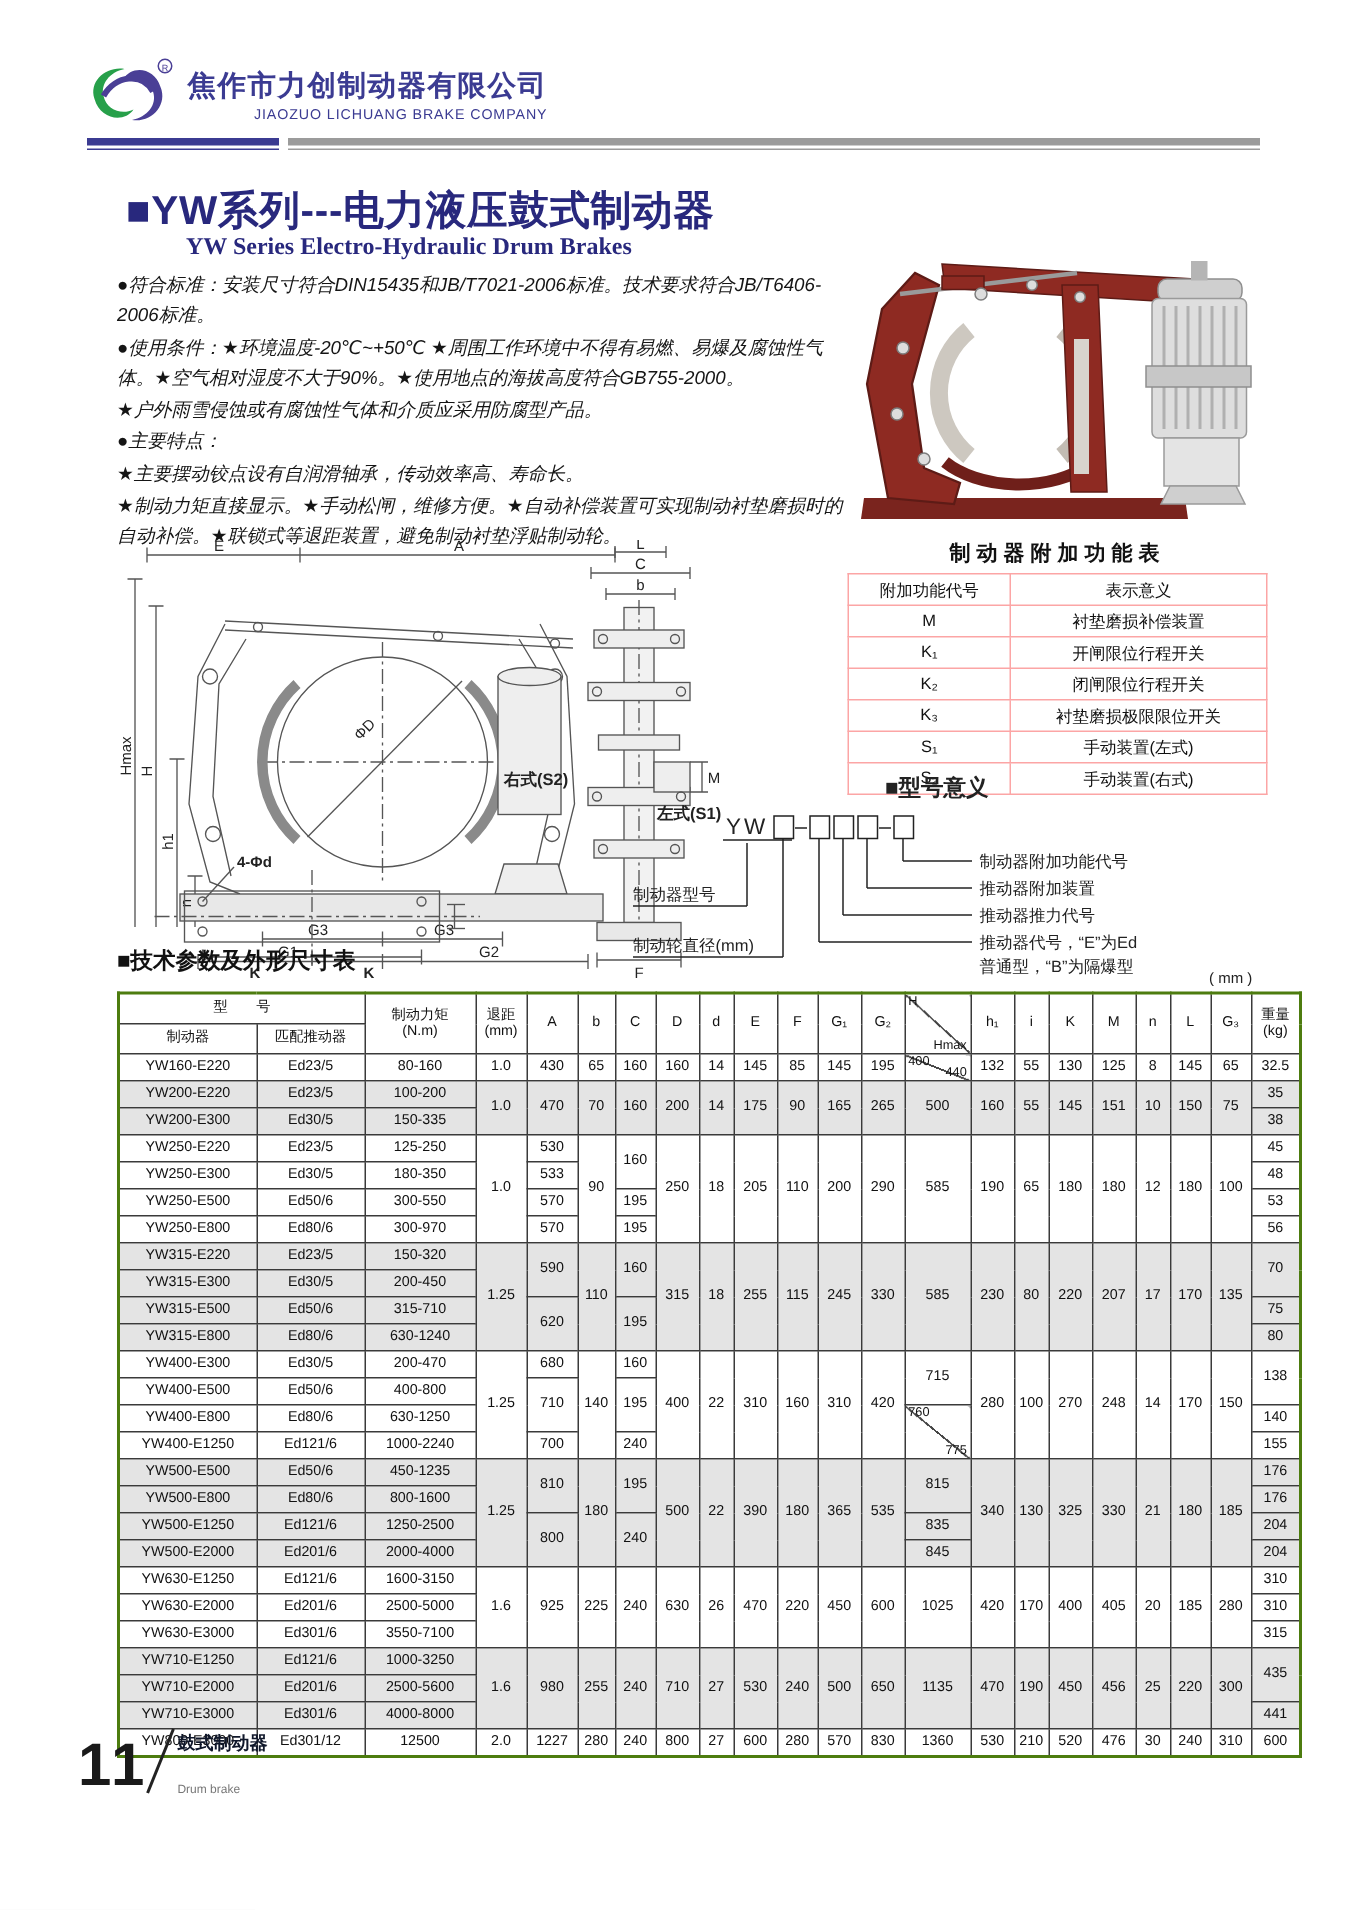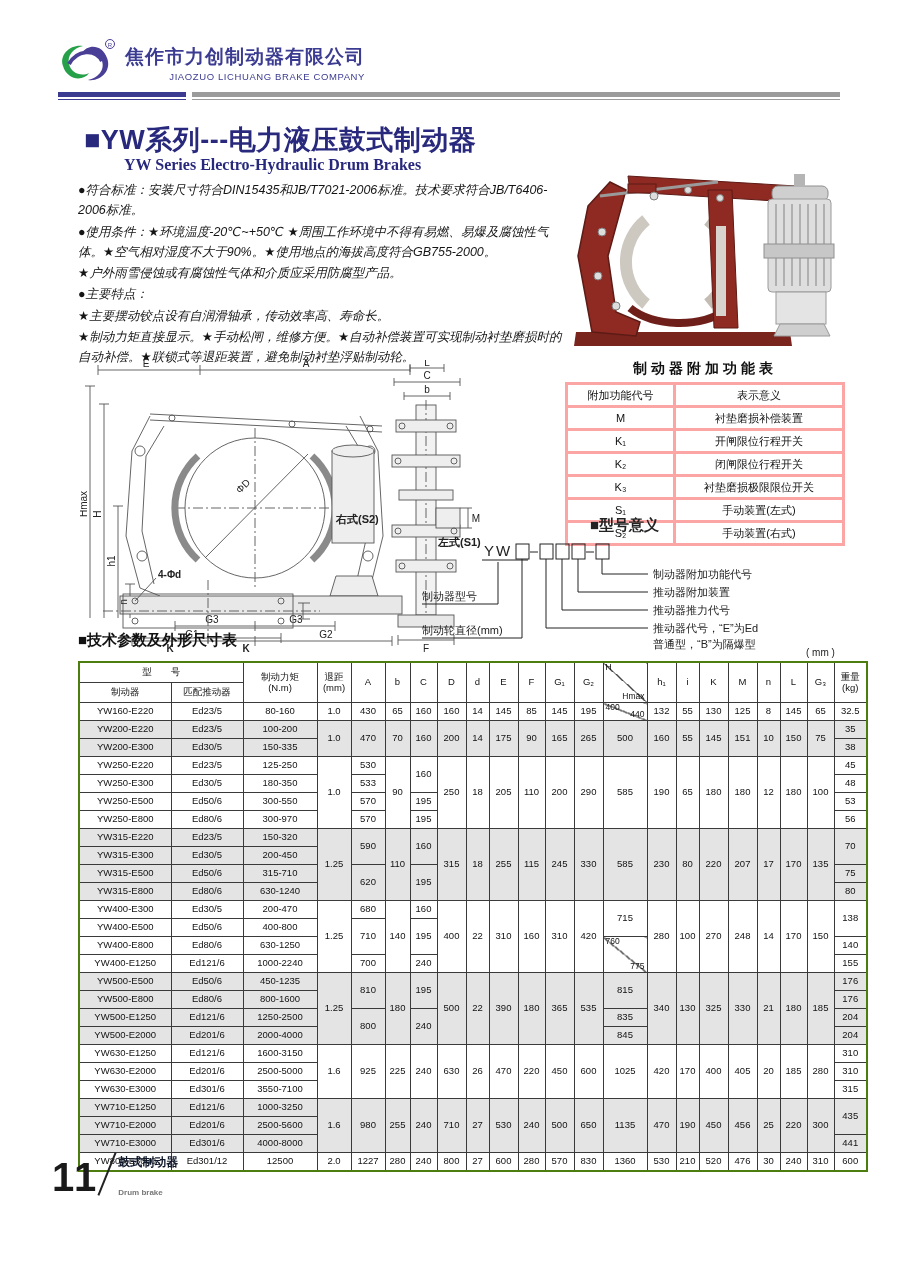--- a/index.html
+++ b/index.html
@@ -30,21 +30,21 @@
   .draw-flange{position:absolute;left:98px;top:568px;}
   .style-label{position:absolute;font-size:11px;font-weight:bold;color:#222;}
   .style-right{left:336px;top:512px;}
   .style-left{left:438px;top:512px;margin-top:23px;}
   svg text{fill:#222;font-size:10px;font-family:"Liberation Sans",sans-serif;}
   
   .func-title{position:absolute;left:565px;top:360px;width:280px;text-align:center;
               font-size:14px;font-weight:bold;letter-spacing:4px;color:#111;}
   table.func{position:absolute;left:565px;top:382px;width:280px;border-collapse:collapse;
              font-size:11px;border:1.5px solid #333;}
-  table.func td,table.func th{border:3px solid #fca5a5;height:20px;text-align:center;font-weight:normal;padding:0 2px;}
+  table.func td,table.func th{border:1px solid #fca5a5;height:20px;text-align:center;font-weight:normal;padding:0 2px;}
   table.func col.c1{width:108px;}
   
   .model-svg{position:absolute;left:420px;top:514px;}
   .model-svg text{font-size:11px;}
   
   .spec-title{position:absolute;left:78px;top:631px;font-size:15px;font-weight:bold;color:#111;}
   .spec-unit{position:absolute;left:806px;top:647px;font-size:10px;color:#222;}
   table.spec{position:absolute;left:78px;top:661px;width:788px;table-layout:fixed;border-collapse:collapse;
              font-size:9.5px;border:2px solid #4d7c0f;background:#fff;}
   table.spec th,table.spec td{border:1px solid #3a3a3a;text-align:center;vertical-align:middle;
@@ -54,21 +54,21 @@
   td.diag,th.diag{position:relative;
     background-image:linear-gradient(to top right,transparent calc(50% - 0.6px),#444 calc(50% - 0.6px),#444 calc(50% + 0.6px),transparent calc(50% + 0.6px));}
   .diag .dt{position:absolute;left:2px;top:0px;font-size:8.5px;}
   .diag .db{position:absolute;right:2px;bottom:0px;font-size:8.5px;}
   
   .footer{position:absolute;left:52px;top:1148px;display:flex;align-items:flex-end;}
   .page-num{font-size:40px;font-weight:bold;color:#1a1a1a;letter-spacing:2px;line-height:1;}
   .slash{width:2px;height:46px;background:#222;transform:rotate(22deg);margin:0 10px 0 8px;}
   .footer-labels{padding-top:6px;}
   .footer-cn{font-size:12px;font-weight:bold;color:#0f172a;}
-  .footer-en{font-size:8px;color:#777;margin-top:17px;font-weight:bold;}
+  .footer-en{font-size:8px;color:#777;margin-top:17px;}
 </style>
 </head>
 <body>
 
 <div class="page">
 
   <div class="logo-wrap">
     <svg width="62" height="54" viewBox="0 0 62 54">
       <path d="M8,30 C4,18 16,8 28,10 C18,12 12,20 14,28 C16,37 26,41 34,37 C28,46 12,44 8,30 Z" fill="#27a04a"></path>
       <path d="M52,22 C57,34 46,46 33,44 C43,42 50,34 47,25 C44,16 34,13 27,17 C33,7 48,9 52,22 Z" fill="#4a3f96"></path>

